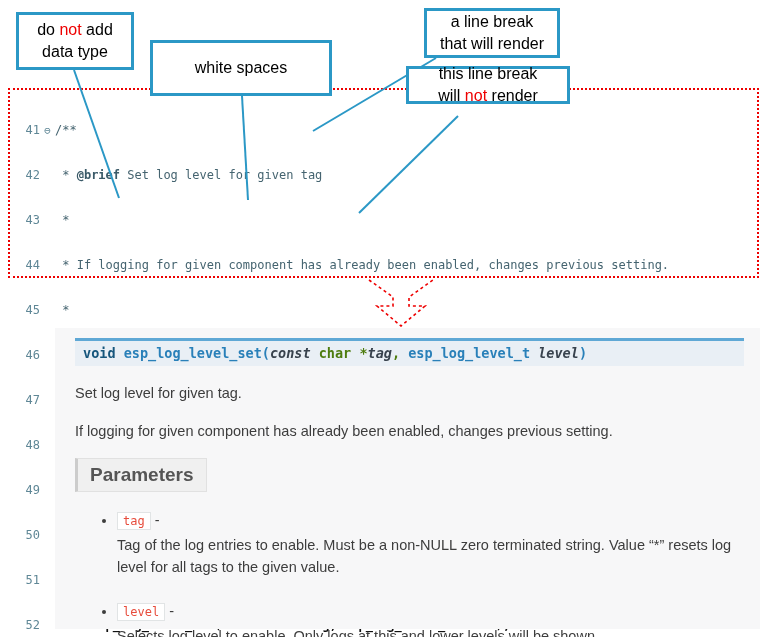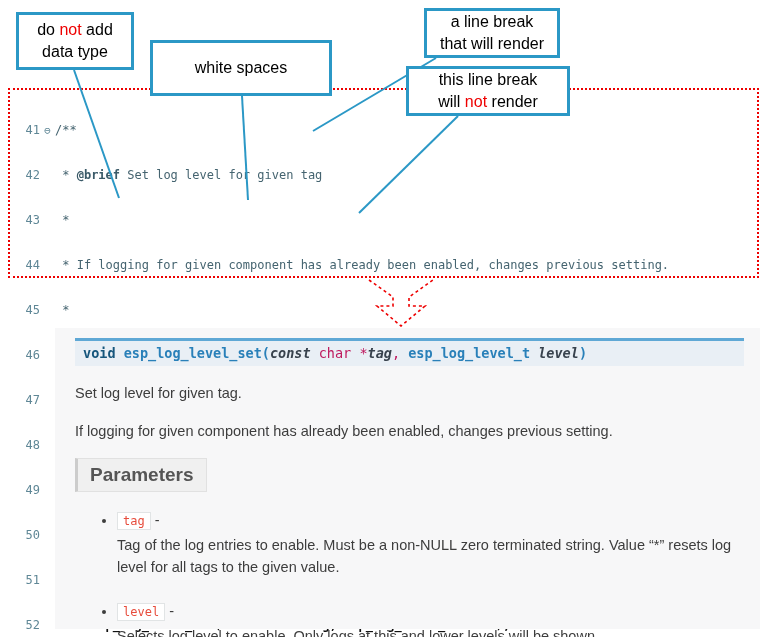--- a/index.html
+++ b/index.html
@@ -14,21 +14,21 @@
   .callout {
     position:absolute; border:3px solid #2b98c6; background:#ffffff;
     display:flex; flex-direction:column; align-items:center; justify-content:center;
     font-size:16px; color:#000; text-align:center; line-height:1.35; z-index:3;
     white-space:pre;
   }
   .callout .red { color:#ee0000; }
   #callout-datatype   { left:16px;  top:12px; width:118px; height:58px; }
   #callout-whitespace { left:150px; top:40px; width:182px; height:56px;gap:26px; }
   #callout-render     { left:424px; top:8px;  width:136px; height:50px; }
-  #callout-norender   { left:406px; top:66px; width:164px; height:50px; }
+  #callout-norender   { left:406px; top:66px; width:164px; height:38px; }
 
   
   svg.overlay { position:absolute; inset:0; width:767px; height:637px; z-index:2; pointer-events:none; }
   .connector { stroke:#2b98c6; stroke-width:2; }
   .arrow-outline { stroke:#ee0000; stroke-width:1.6; fill:none; stroke-dasharray:3,3; }
 
   
   .code-block {
     position:absolute; left:8px; top:88px; width:751px; height:190px;
     border:2px dotted #ee0000; background:#ffffff; z-index:1;
@@ -49,21 +49,21 @@
     background:#f7f7f8; z-index:1; padding:10px 16px 0 20px;
   }
   .sig {
     border-top:3px solid #5fa8d5; background:#e9eff5; padding:4px 8px 5px 8px;
     font-family:"DejaVu Sans Mono", monospace; font-size:13.5px; white-space:pre;
   }
   .sig .k { color:#16567c; font-weight:bold; }
   .sig .n { color:#2980b9; font-weight:bold; }
   .sig .i { color:#38424d; font-weight:bold; font-style:italic; }
   .sig .t { color:#2980b9; font-weight:bold; }
-  .sig .p { color:#be185d; font-weight:normal; }
+  .sig .p { color:#4d7c0f; font-weight:bold; }
   .docs p { font-size:14.5px; color:#3d3d3d; margin-top:17px; line-height:1.45; }
   .params-label {
     display:inline-block; margin-top:16px; background:#f0f0f0;
     border:1px solid #e1e1e1; border-left:3px solid #cccccc;
     padding:5px 12px; font-weight:bold; color:#555555; font-size:19px;
   }
   .param-list { margin:20px 0 0 42px; list-style:disc; color:#3d3d3d; }
   .param-list li { margin-bottom:24px; font-size:14.5px; }
   .param-chip {
     font-family:"DejaVu Sans Mono", monospace; font-size:12px; color:#e74c3c;

